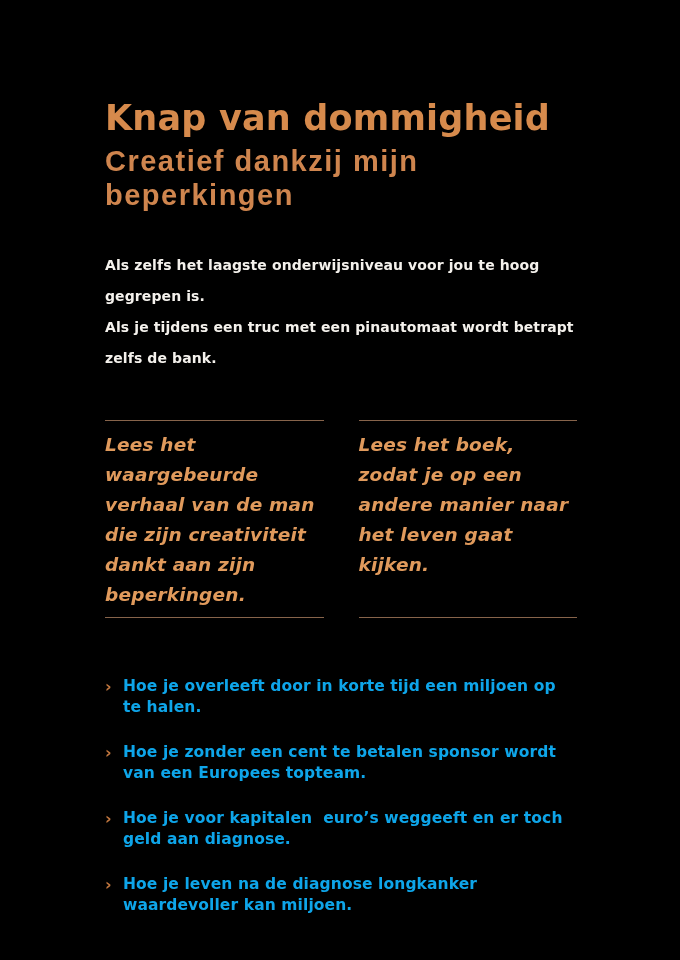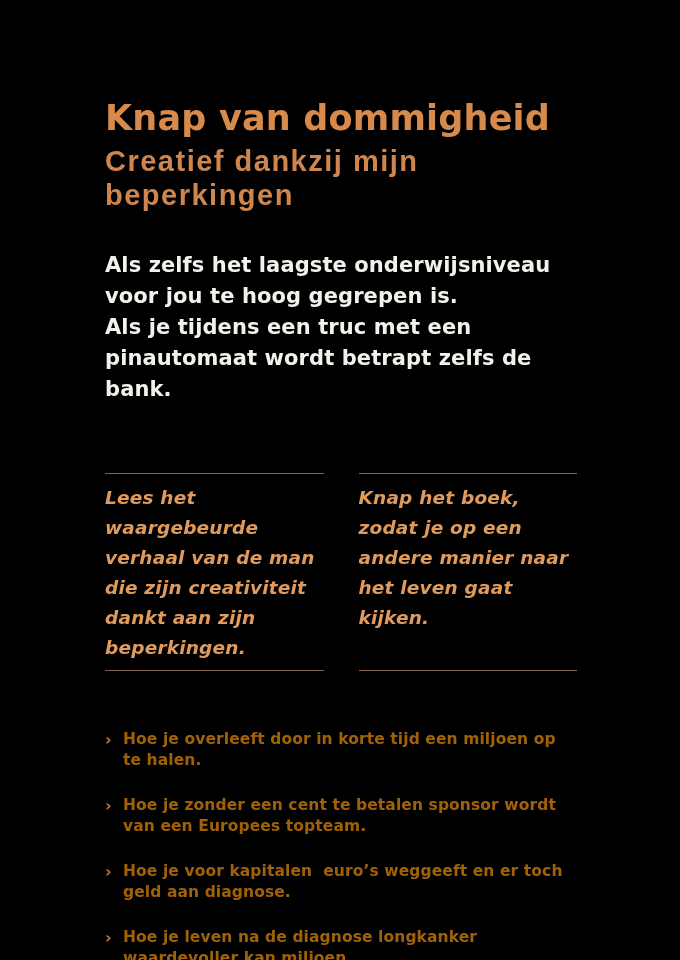--- a/index.html
+++ b/index.html
@@ -31,26 +31,26 @@
     line-height: 34px;
     letter-spacing: 1.5px;
     margin-top: 6px;
   }
   .intro {
     margin-top: 38px;
   }
   .intro-line {
     color: #f4f1ec;
     font-weight: bold;
-    font-size: 21px;
+    font-size: 14px;
     line-height: 31px;
     letter-spacing: 0.1px;
   }
   .callouts {
-    margin-top: 68px;
+    margin-top: 46px;
     display: flex;
     gap: 35px;
   }
   .callout {
     flex: 1;
     border-top: 1px solid #87644b;
     border-bottom: 1px solid #87644b;
     padding: 9px 0 7px 0;
     color: #e09a5c;
     font-style: italic;
@@ -71,21 +71,21 @@
   }
   .bullet-marker {
     color: #c2773f;
     font-weight: bold;
     font-size: 16px;
     line-height: 21px;
     width: 18px;
     flex: 0 0 18px;
   }
   .bullet-text {
-    color: #a16207;
+    color: #0ea5e9;
     font-weight: bold;
     font-size: 15.5px;
     line-height: 21px;
     letter-spacing: 0.1px;
     white-space: pre-wrap;
   }
 </style>
 </head>
 <body>
 
@@ -94,21 +94,21 @@
   <h1 class="title">Knap van dommigheid</h1>
   <h2 class="subtitle">Creatief dankzij mijn beperkingen</h2>
 
   <div class="intro">
     <div class="intro-line">Als zelfs het laagste onderwijsniveau voor jou te hoog gegrepen is.</div>
     <div class="intro-line">Als je tijdens een truc met een pinautomaat wordt betrapt zelfs de bank.</div>
   </div>
 
   <div class="callouts">
     <div class="callout">Lees het waargebeurde verhaal van de man die zijn creativiteit dankt aan zijn beperkingen.</div>
-    <div class="callout">Knap het boek, zodat je op een andere manier naar het leven gaat kijken.</div>
+    <div class="callout">Lees het boek, zodat je op een andere manier naar het leven gaat kijken.</div>
   </div>
 
   <ul class="bullet-list">
     <li class="bullet-item">
       <span class="bullet-marker">›</span>
       <span class="bullet-text">Hoe je overleeft door in korte tijd een miljoen op te halen.</span>
     </li>
     <li class="bullet-item">
       <span class="bullet-marker">›</span>
       <span class="bullet-text">Hoe je zonder een cent te betalen sponsor wordt van een Europees topteam.</span>

